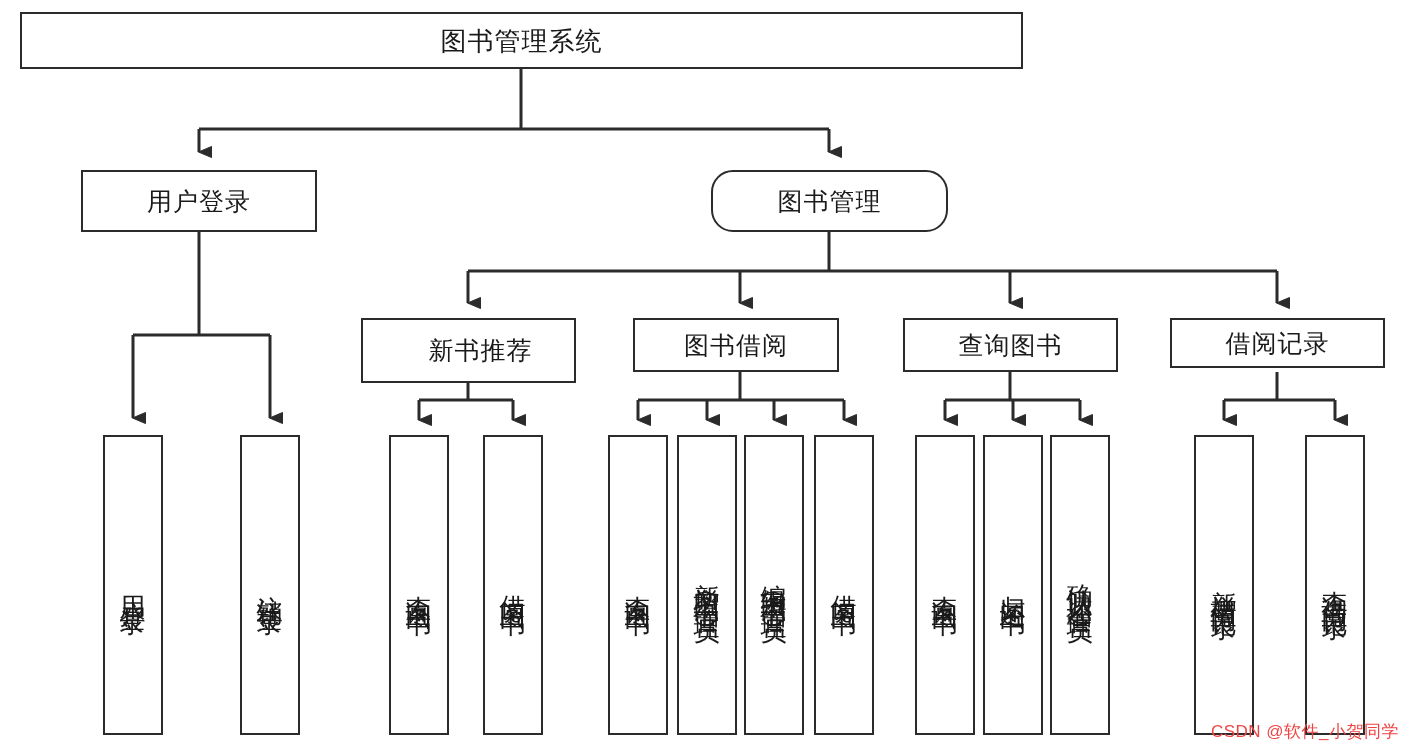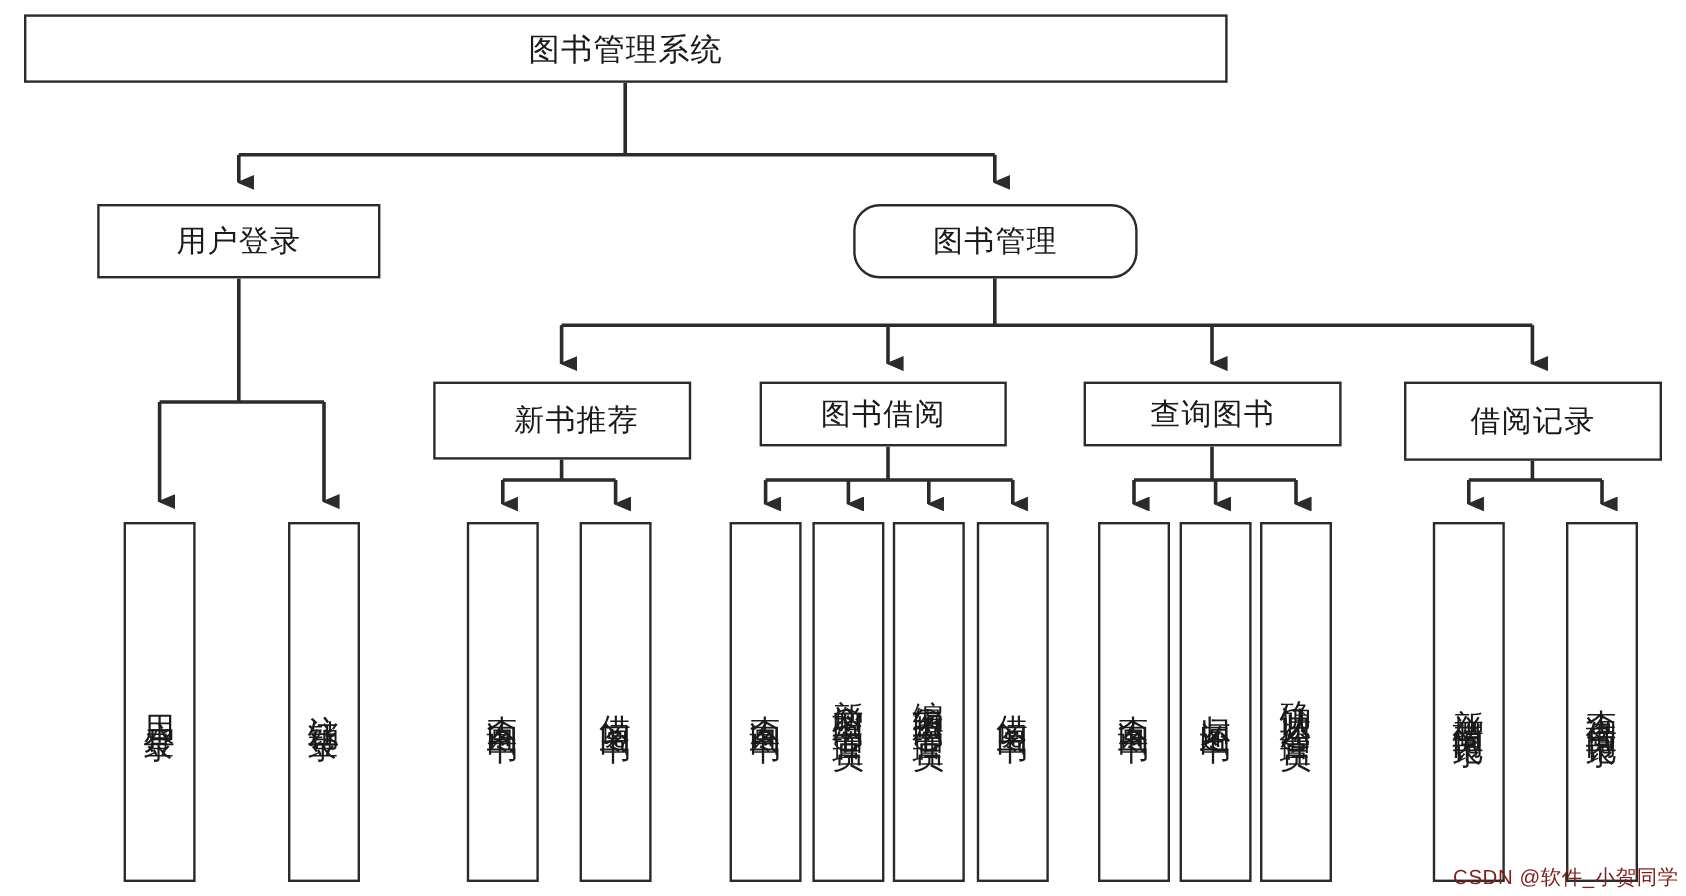--- a/index.html
+++ b/index.html
@@ -60,21 +60,21 @@
     font-size: 26px;
     line-height: 1.0;
     letter-spacing: 5px;
     white-space: nowrap;
   }
   .watermark {
     position: absolute;
     right: 6px;
     bottom: 4px;
     font-size: 17px;
-    color: #7f1d1d;
+    color: #ef4444;
     letter-spacing: 0.5px;
     white-space: nowrap;
     user-select: none;
   }
 </style>
 </head>
 <body>
 
 <div id="canvas">
 
@@ -145,21 +145,21 @@
   </div>
 
   <div class="node horiz" style="left:633px; top:318px; width:206px; height:54px;">
     <span class="node-label">图书借阅</span>
   </div>
 
   <div class="node horiz" style="left:903px; top:318px; width:215px; height:54px;">
     <span class="node-label">查询图书</span>
   </div>
 
-  <div class="node horiz" style="left:1170px; top:318px; width:215px; height:66px;">
+  <div class="node horiz" style="left:1170px; top:318px; width:215px; height:50px;">
     <span class="node-label">借阅记录</span>
   </div>
 
   <div class="node vert" style="left:103px; top:435px; width:60px; height:300px;">
     <span class="node-label">用户登录</span>
   </div>
 
   <div class="node vert" style="left:240px; top:435px; width:60px; height:300px;">
     <span class="node-label">注销登录</span>
   </div>

